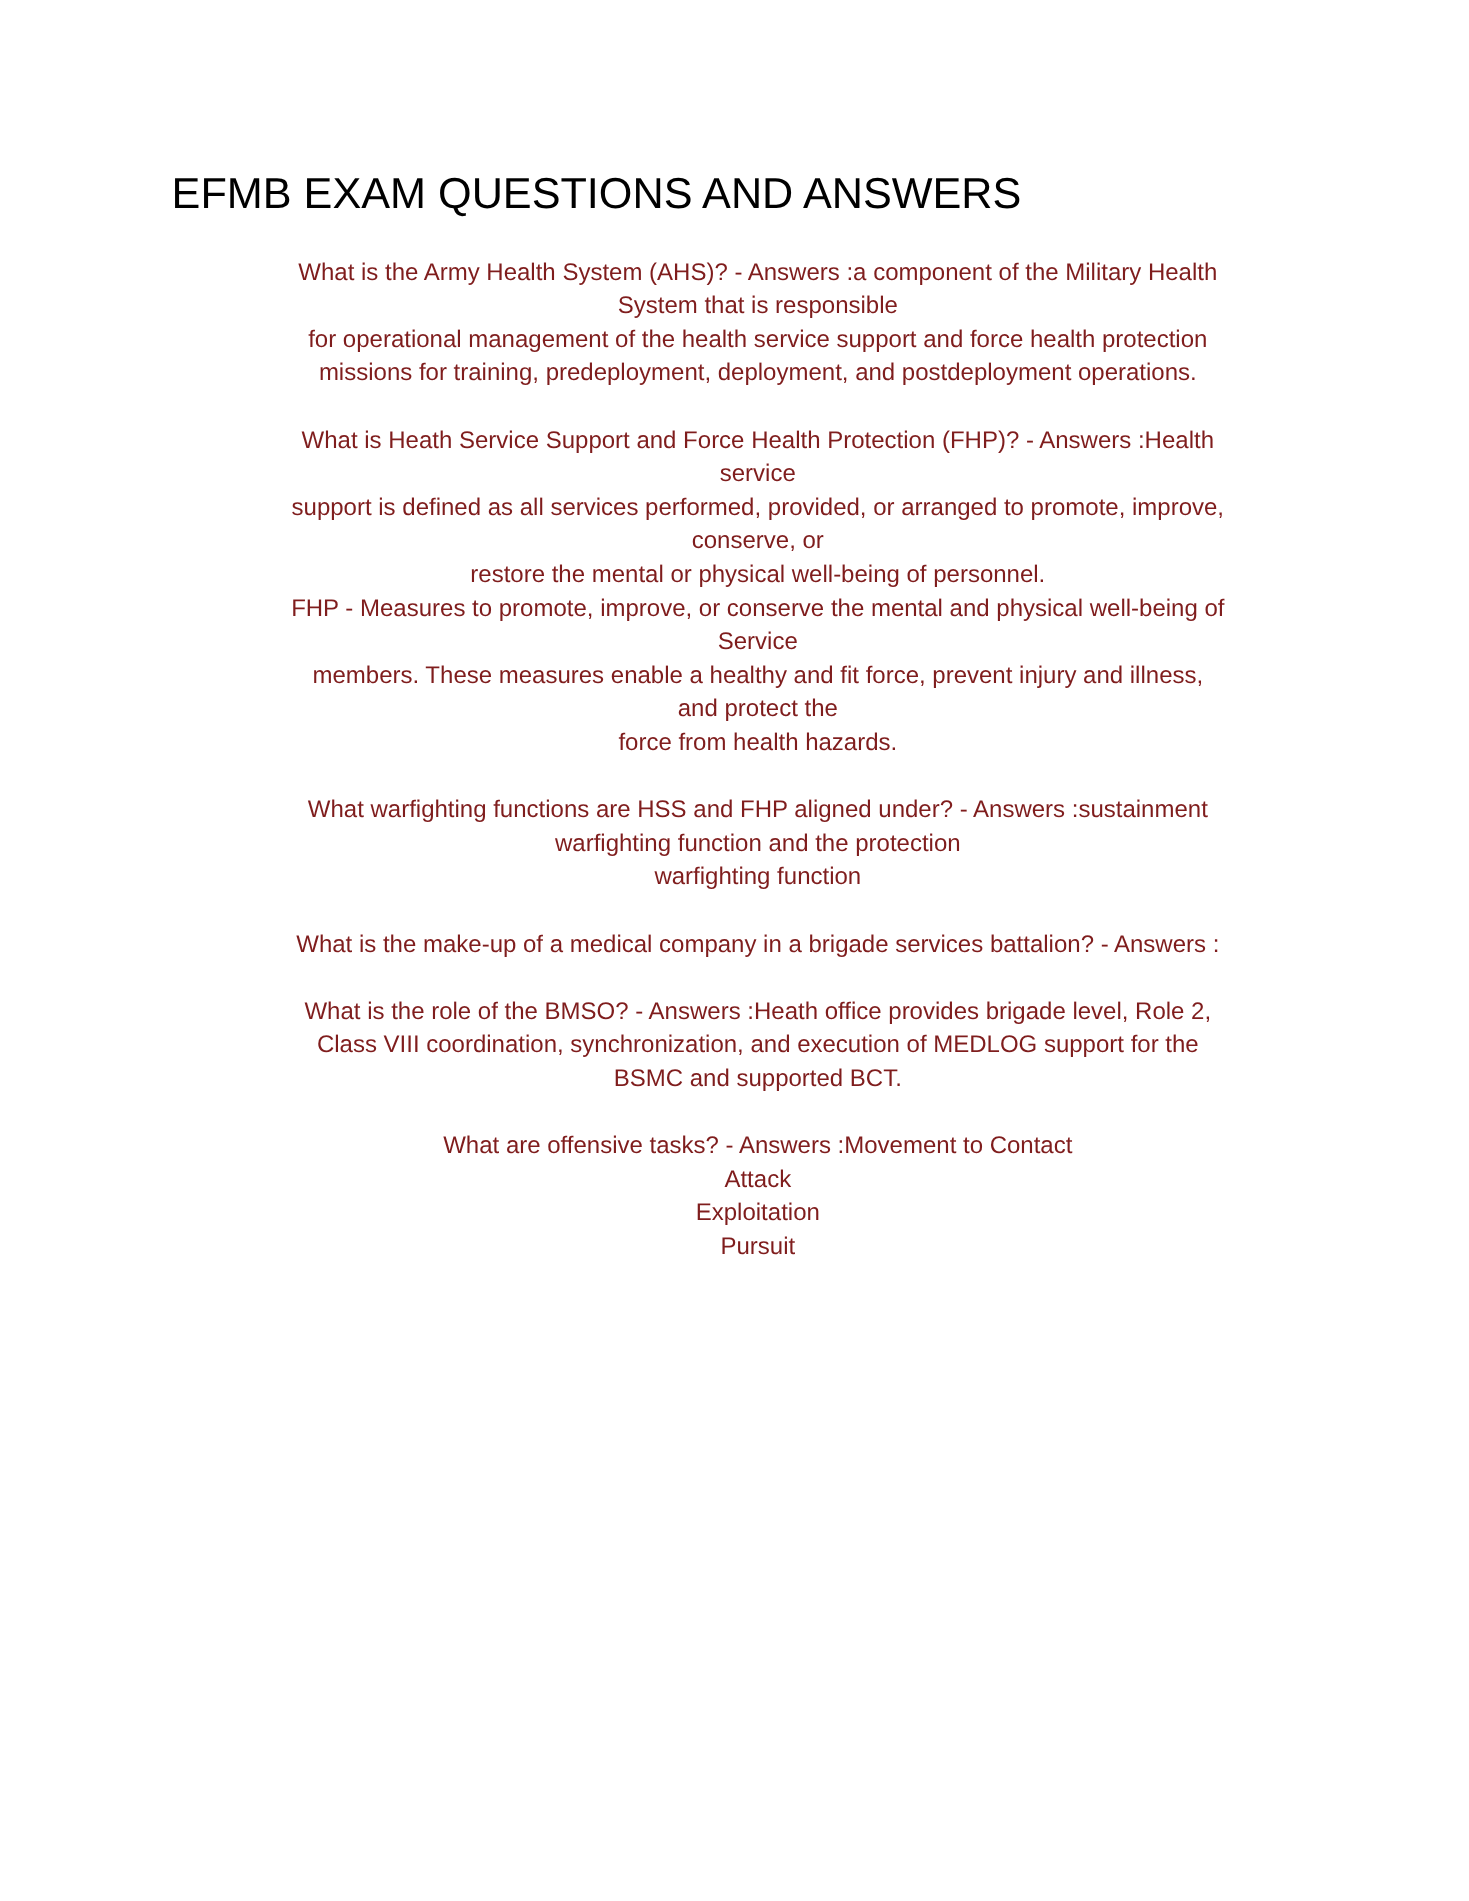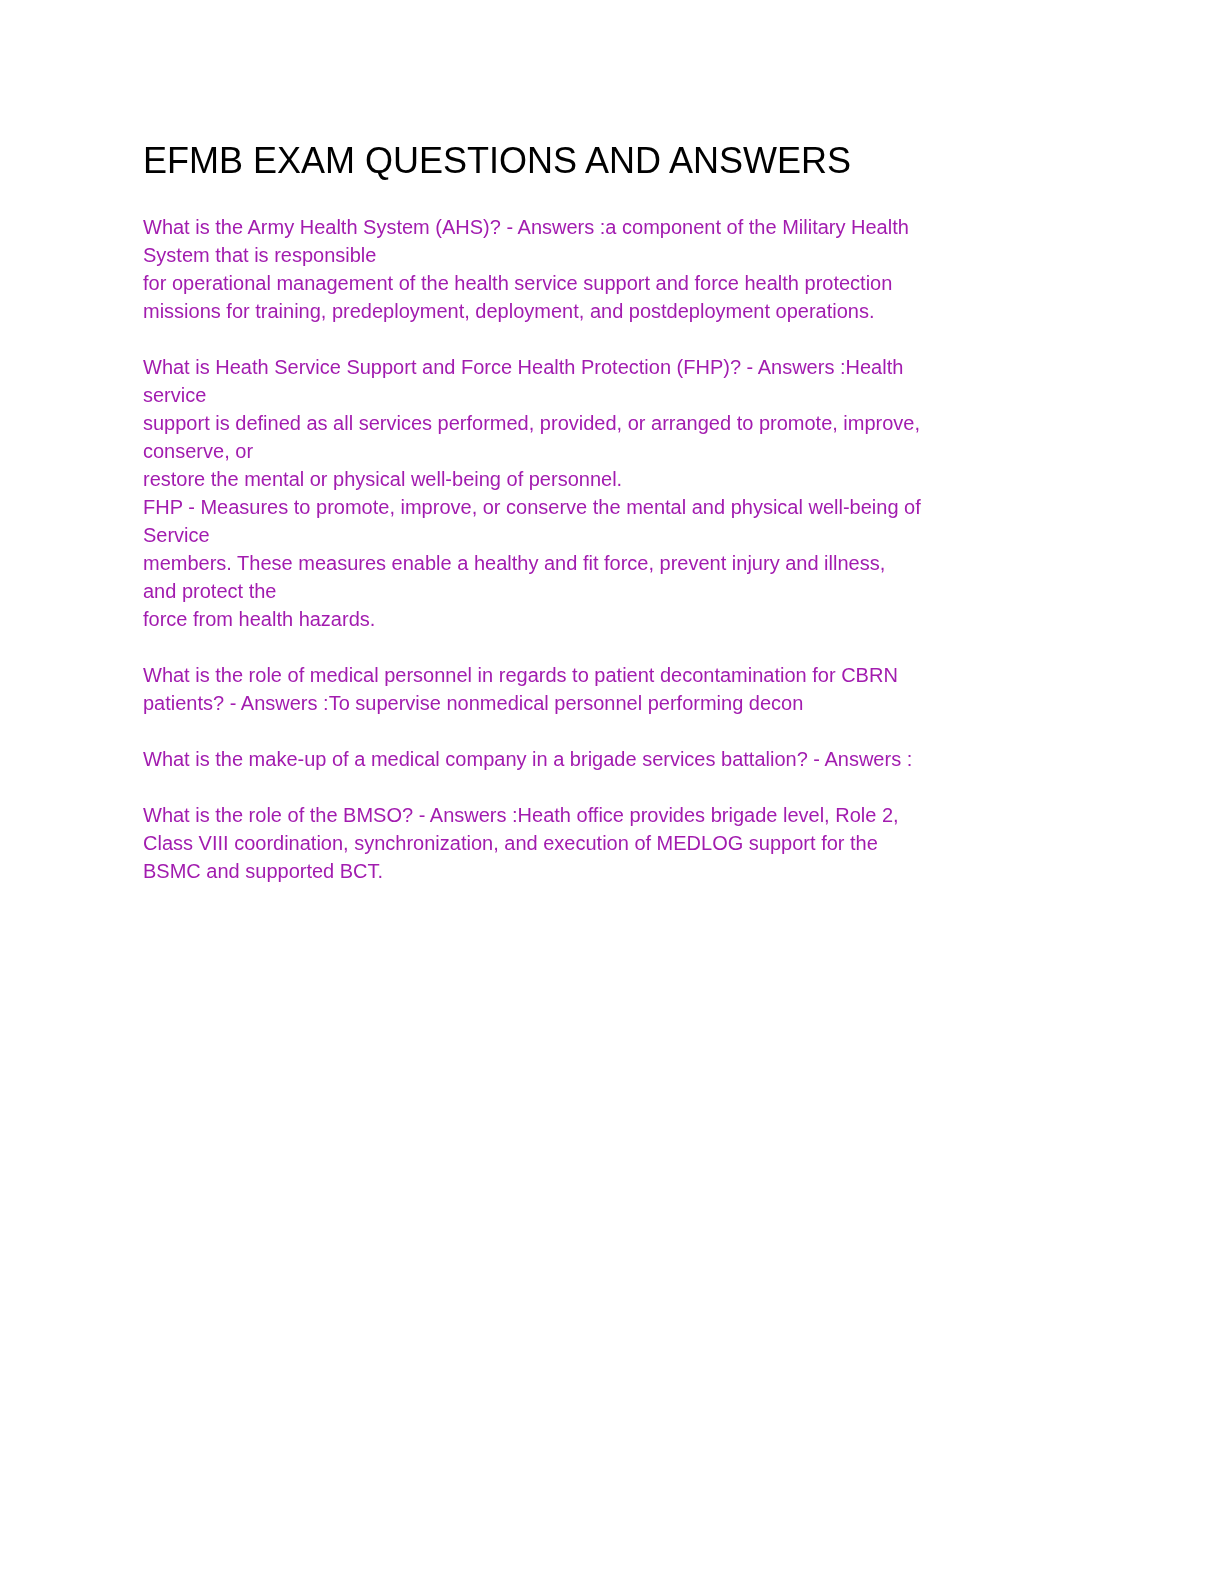--- a/index.html
+++ b/index.html
@@ -28,21 +28,22 @@
     margin: 0 0 32px 0;
     color: #000000;
   }
   .doc-body {
     font-size: 20px;
     line-height: 28px;
   }
   .para {
     white-space: pre-line;
     margin: 0 0 28px 0;
-    color: #a21caf;
+    color: #7f1d1d;
+    text-align: center;
   }
 </style>
 </head>
 <body>
 
 <div class="page">
   <h1 class="doc-title">EFMB EXAM QUESTIONS AND ANSWERS</h1>
   <div class="doc-body" id="doc-body">
       <div class="para">What is the Army Health System (AHS)? - Answers :a component of the Military Health
 System that is responsible
@@ -51,20 +52,25 @@
       <div class="para">What is Heath Service Support and Force Health Protection (FHP)? - Answers :Health
 service
 support is defined as all services performed, provided, or arranged to promote, improve,
 conserve, or
 restore the mental or physical well-being of personnel.
 FHP - Measures to promote, improve, or conserve the mental and physical well-being of
 Service
 members. These measures enable a healthy and fit force, prevent injury and illness,
 and protect the
 force from health hazards.</div>
-      <div class="para">What is the role of medical personnel in regards to patient decontamination for CBRN
-patients? - Answers :To supervise nonmedical personnel performing decon</div>
+      <div class="para">What warfighting functions are HSS and FHP aligned under? - Answers :sustainment
+warfighting function and the protection
+warfighting function</div>
       <div class="para">What is the make-up of a medical company in a brigade services battalion? - Answers :</div>
       <div class="para">What is the role of the BMSO? - Answers :Heath office provides brigade level, Role 2,
 Class VIII coordination, synchronization, and execution of MEDLOG support for the
 BSMC and supported BCT.</div>
+      <div class="para">What are offensive tasks? - Answers :Movement to Contact
+Attack
+Exploitation
+Pursuit</div>
     </div>
 </div>
 
 </body></html>

